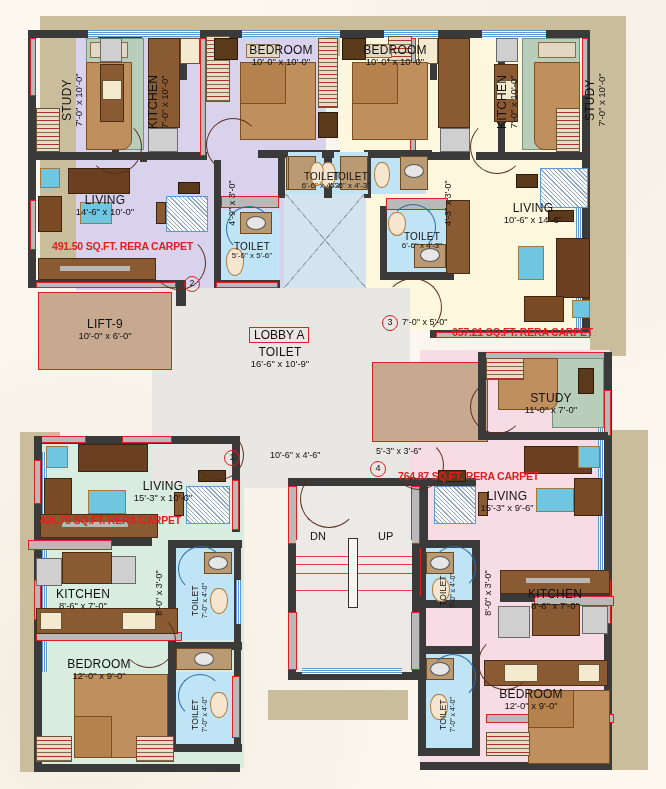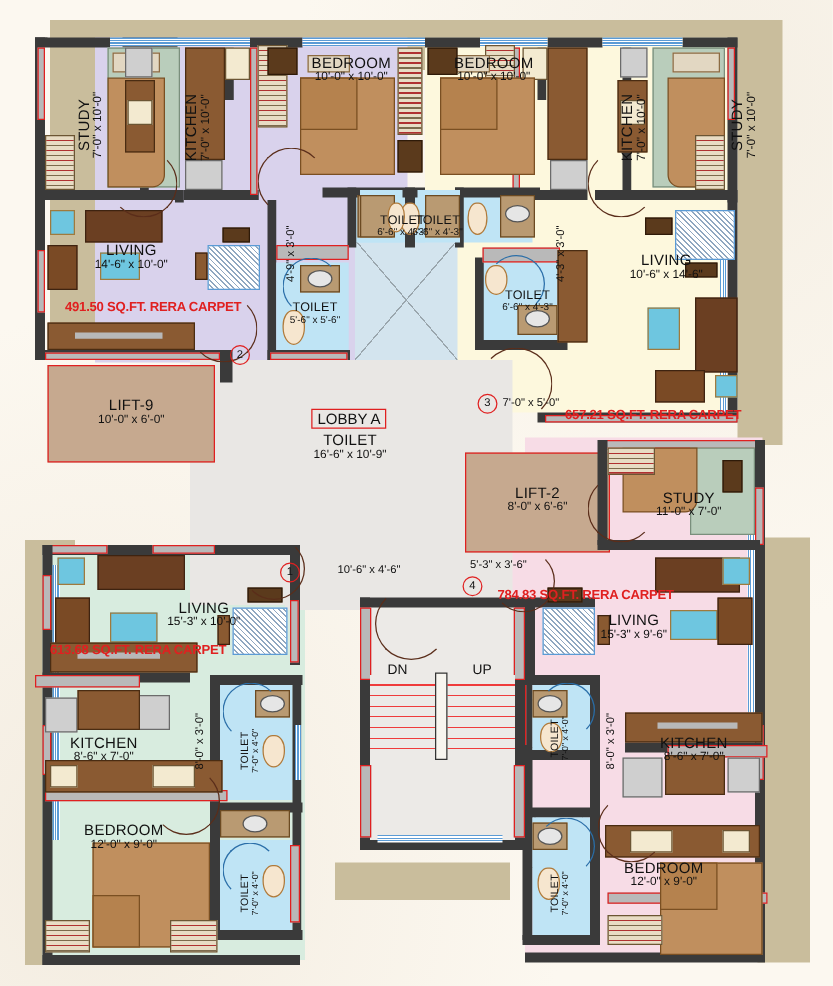--- a/index.html
+++ b/index.html
@@ -118,24 +118,20 @@
 
   <div class="fillLift" style="left:38px;top:292px;width:134px;height:78px;"></div>
   <div class="wrh" style="left:38px;top:292px;width:134px;height:78px;"></div>
   <div class="lbl" style="left:38px;top:318px;width:134px;">
     <div class="n">LIFT-9</div>
     <div class="d">10'-0" x 6'-0"</div>
   </div>
 
   <div class="fillLift" style="left:372px;top:362px;width:116px;height:80px;"></div>
   <div class="wrh" style="left:372px;top:362px;width:116px;height:80px;"></div>
-  <div class="lbl" style="left:372px;top:388px;width:116px;">
-    <div class="n">LIFT-2</div>
-    <div class="d">8'-0" x 6'-6"</div>
-  </div>
 
   <div class="duct" style="left:284px;top:192px;width:82px;height:96px;"></div>
   <div class="duct" style="left:424px;top:650px;width:46px;height:46px;"></div>
   <div class="duct" style="left:424px;top:558px;width:44px;height:42px;"></div>
 
   <div class="w" style="left:28px;top:30px;width:10px;height:4px;"></div>
   <div class="w" style="left:28px;top:30px;width:60px;height:8px;"></div>
   <div class="w" style="left:98px;top:30px;width:44px;height:8px;"></div>
   <div class="w" style="left:200px;top:30px;width:42px;height:8px;"></div>
   <div class="win" style="left:88px;top:30px;width:112px;height:7px;"></div>
@@ -460,21 +456,21 @@
     <div class="d">12'-0" x 9'-0"</div>
   </div>
   <div class="lbl lbltiny vert" style="left:162px;top:592px;width:76px;">
     <div class="n">TOILET</div>
     <div class="d">7'-0" x 4'-0"</div>
   </div>
   <div class="lbl lbltiny vert" style="left:162px;top:706px;width:76px;">
     <div class="n">TOILET</div>
     <div class="d">7'-0" x 4'-0"</div>
   </div>
-  <div class="rera" style="left:40px;top:514px;">613.68 SQ.FT. RERA CARPET</div>
+  <div class="rera" style="left:40px;top:514px;">426.75 SQ.FT. RERA CARPET</div>
 
   <div class="lbl" style="left:496px;top:392px;width:110px;">
     <div class="n">STUDY</div>
     <div class="d">11'-0" x 7'-0"</div>
   </div>
   <div class="lbl" style="left:452px;top:490px;width:110px;">
     <div class="n">LIVING</div>
     <div class="d">15'-3" x 9'-6"</div>
   </div>
   <div class="lbl" style="left:500px;top:588px;width:110px;">
@@ -486,21 +482,21 @@
     <div class="d">12'-0" x 9'-0"</div>
   </div>
   <div class="lbl lbltiny vert" style="left:410px;top:582px;width:76px;">
     <div class="n">TOILET</div>
     <div class="d">7'-0" x 4'-0"</div>
   </div>
   <div class="lbl lbltiny vert" style="left:410px;top:706px;width:76px;">
     <div class="n">TOILET</div>
     <div class="d">7'-0" x 4'-0"</div>
   </div>
-  <div class="rera" style="left:398px;top:470px;">784.83 SQ.FT. RERA CARPET</div>
+  <div class="rera" style="left:398px;top:470px;">764.87 SQ.FT. RERA CARPET</div>
 
   <div class="wing" style="left:249px;top:327px;">LOBBY A</div>
   <div class="lbl" style="left:220px;top:346px;width:120px;">
     <div class="n">TOILET</div>
     <div class="d">16'-6" x 10'-9"</div>
   </div>
   <div class="dimonly" style="left:270px;top:450px;">10'-6" x 4'-6"</div>
 
   <div class="dmark" style="left:224px;top:450px;">1</div>
   <div class="dmark" style="left:184px;top:276px;">2</div>

